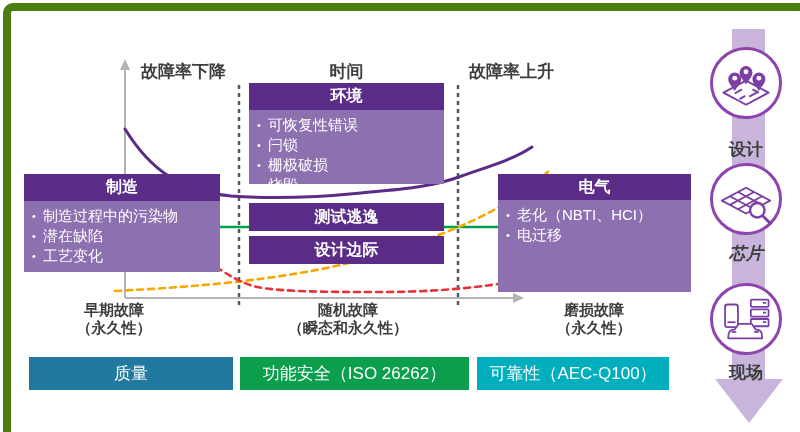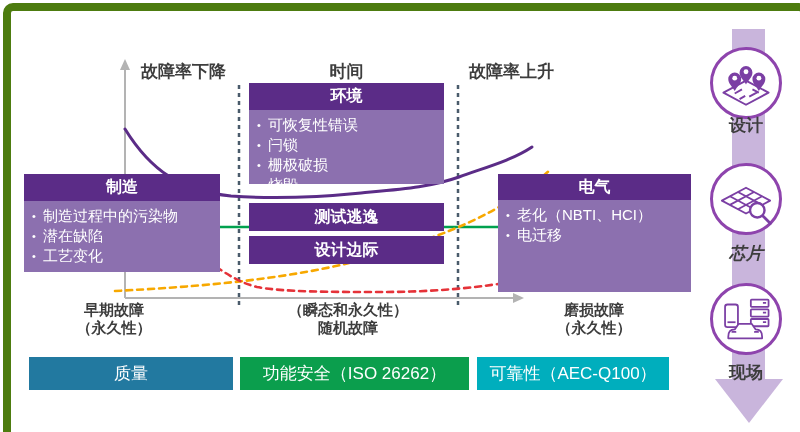--- a/index.html
+++ b/index.html
@@ -98,22 +98,22 @@
         <li>电迁移</li>
       </ul>
     </div>
   </div>
 
   <div class="phase" style="left:43px;width:120px;">
     <div>早期故障</div>
     <div>（永久性）</div>
   </div>
   <div class="phase" style="left:257px;width:160px;">
+    <div>随机故障</div>
     <div>（瞬态和永久性）</div>
-    <div>随机故障</div>
   </div>
   <div class="phase" style="left:503px;width:160px;">
     <div>磨损故障</div>
     <div>（永久性）</div>
   </div>
 
   <div class="bar" style="left: 18px; width: 204px; background: rgb(34, 121, 160);">质量</div>
   <div class="bar" style="left: 229px; width: 229px; background: rgb(11, 158, 77);">功能安全（ISO 26262）</div>
   <div class="bar" style="left: 466px; width: 192px; background: rgb(0, 174, 189);">可靠性（AEC-Q100）</div>
 
@@ -131,21 +131,21 @@
       <g fill="#7b3fa4">
         <path d="M22,46 C19,40 14,37 14,31 A8,8 0 1 1 30,31 C30,37 25,40 22,46 Z"></path>
         <path d="M36,40 C33,34 28,31 28,25 A8,8 0 1 1 44,25 C44,31 39,34 36,40 Z" transform="translate(0,-2)"></path>
         <path d="M52,46 C49,40 44,37 44,31 A8,8 0 1 1 60,31 C60,37 55,40 52,46 Z"></path>
         <circle cx="22" cy="30" r="3" fill="#fff"></circle>
         <circle cx="36" cy="22" r="3" fill="#fff"></circle>
         <circle cx="52" cy="30" r="3" fill="#fff"></circle>
       </g>
     </svg>
   </div>
-  <div class="stage-label" style="top:103px;">设计</div>
+  <div class="stage-label" style="top:127px;">设计</div>
 
   <div class="stage-circle" style="top: 152px; border-color: rgb(142, 68, 173);">
     <svg width="58" height="58" viewBox="0 0 72 72">
       <g fill="none" stroke-width="2.2" stroke-linejoin="round" stroke="#7b3fa4">
         <polygon points="6,38 36,22 66,38 36,54" fill="#fff"></polygon>
         <path d="M16,32.7 L46,48.7 M26,27.3 L56,43.3 M46,27.3 L16,43.3 M56,32.7 L26,48.7"></path>
         <circle cx="50" cy="50" r="9" fill="#fff" stroke-width="3"></circle>
         <line x1="57" y1="57" x2="66" y2="66" stroke-width="3.5" stroke-linecap="round"></line>
       </g>
     </svg>

